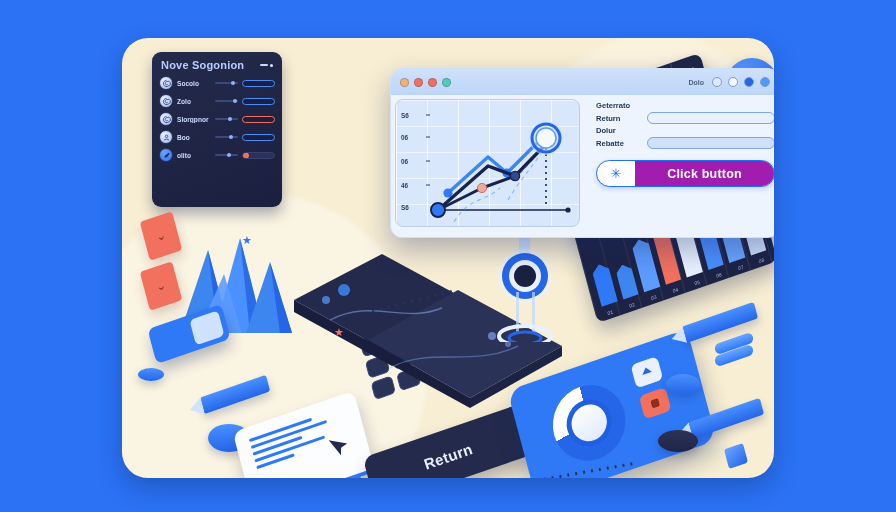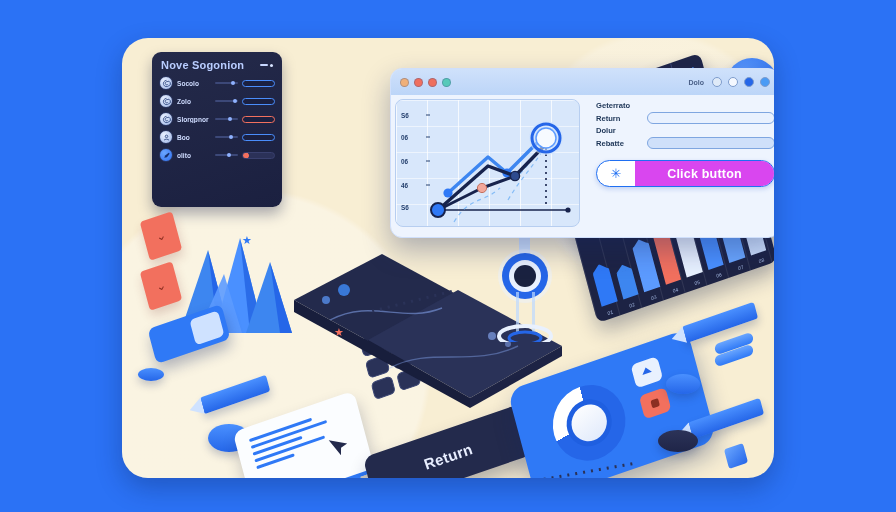--- a/index.html
+++ b/index.html
@@ -77,21 +77,21 @@
 
   
   #form{flex:1;display:flex;flex-direction:column;padding-top:2px;}
   .frow{display:flex;align-items:center;gap:6px;margin-bottom:2px;}
   .flab{font-size:7.6px;font-weight:700;color:#1d3557;width:45px;white-space:nowrap;}
   .finput{flex:1;height:12px;border-radius:7px;background:#cfe0fa;border:1px solid #7fa6e0;}
   .finput.light{background:#e9f1fe;}
   #clickbtn{margin-top:9px;height:27px;border-radius:15px;background:#fff;border:1.5px solid #1f6ff2;
      display:flex;align-items:center;overflow:hidden;box-shadow:0 2px 5px rgba(30,80,200,.22);}
   #clickbtn .ico{width:38px;display:flex;align-items:center;justify-content:center;color:#1f6ff2;font-size:13px;}
-  #clickbtn .cap{flex:1;height:100%;background:#d946ef;color:#fff;font-size:12.5px;font-weight:700;
+  #clickbtn .cap{flex:1;height:100%;background:#a21caf;color:#fff;font-size:12.5px;font-weight:700;
      display:flex;align-items:center;justify-content:center;letter-spacing:.2px;}
   #pillrow{margin-top:8px;display:flex;align-items:center;gap:6px;}
   .pill{height:17px;border-radius:10px;background:#f4f8ff;border:1px solid #9cbaea;
      display:flex;align-items:center;justify-content:center;gap:3px;padding:0 9px;
      font-size:8px;font-weight:700;color:#24406e;white-space:nowrap;}
   .pill .chk{font-size:7px;color:#4b79c8;}
   .cchev{width:17px;height:17px;border-radius:50%;background:#f4f8ff;border:1px solid #9cbaea;
      display:flex;align-items:center;justify-content:center;font-size:7px;color:#3a6cc0;}
 
   

